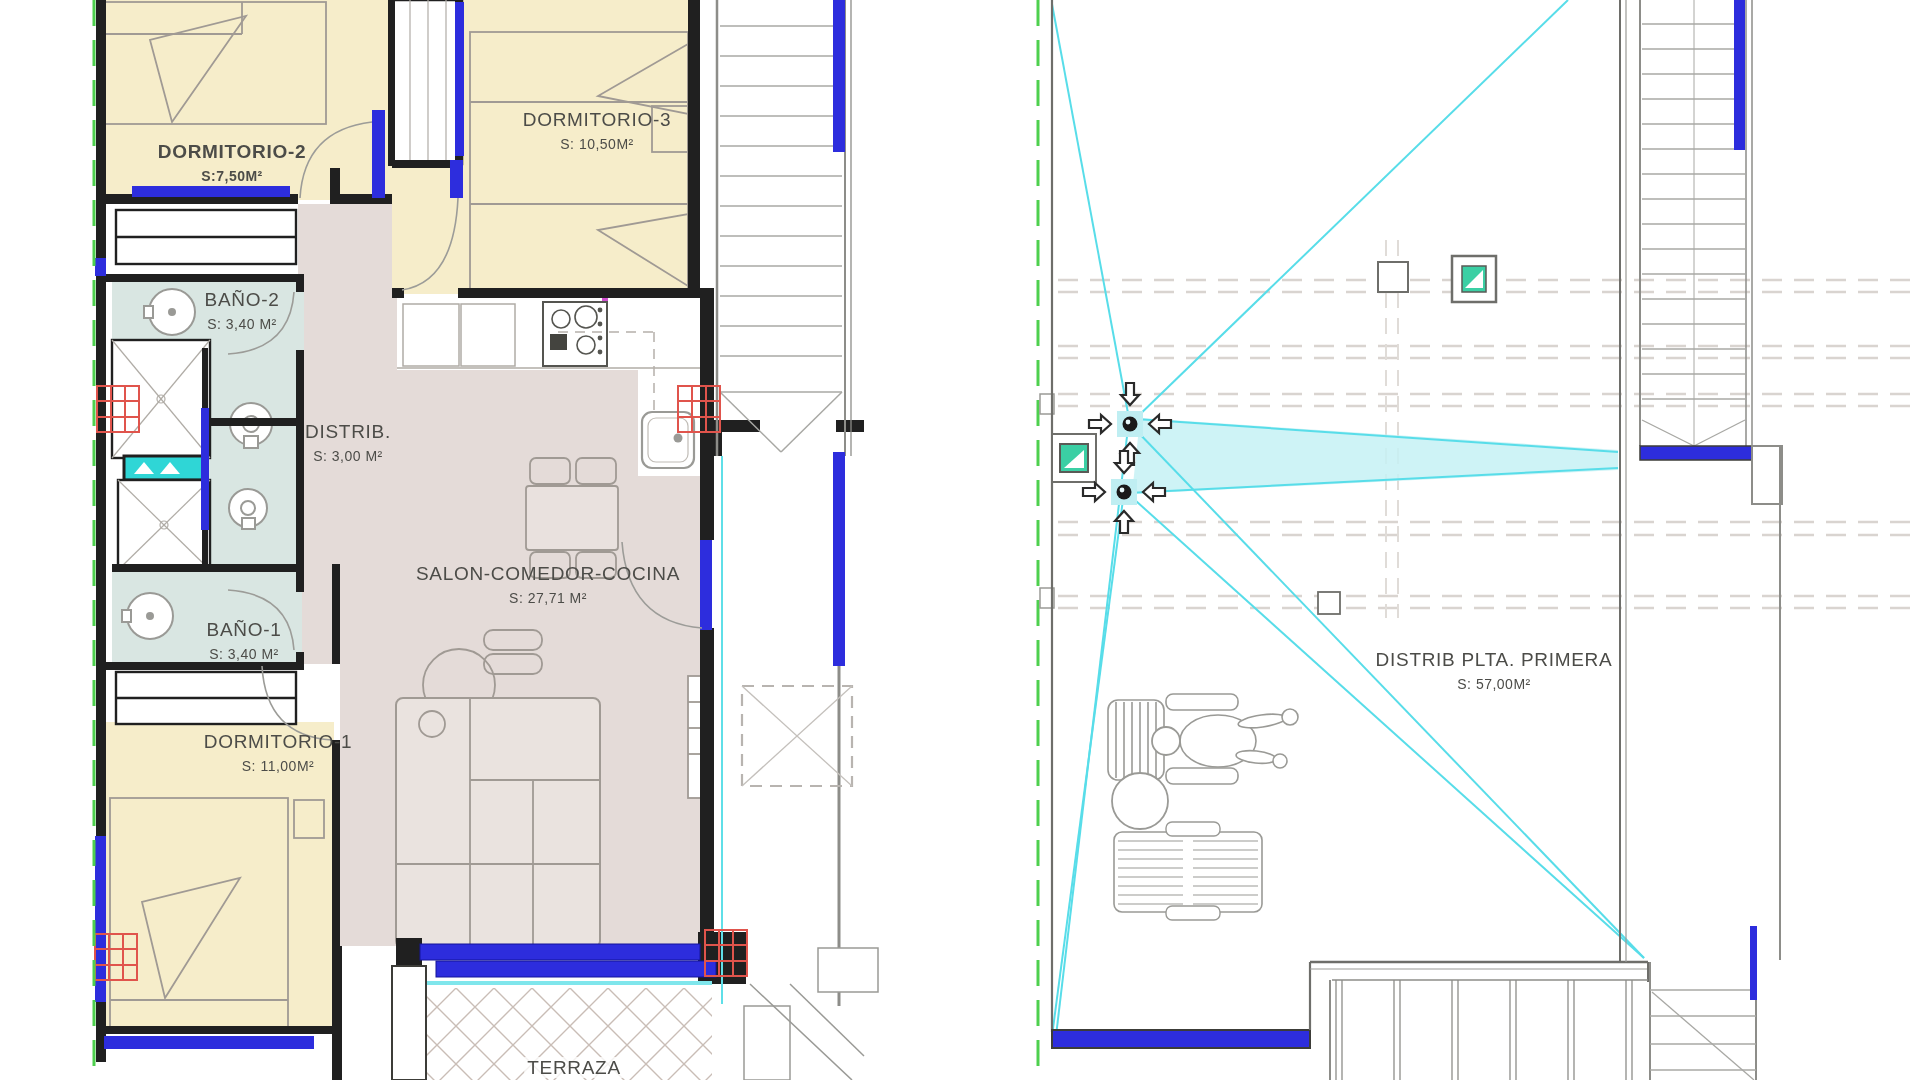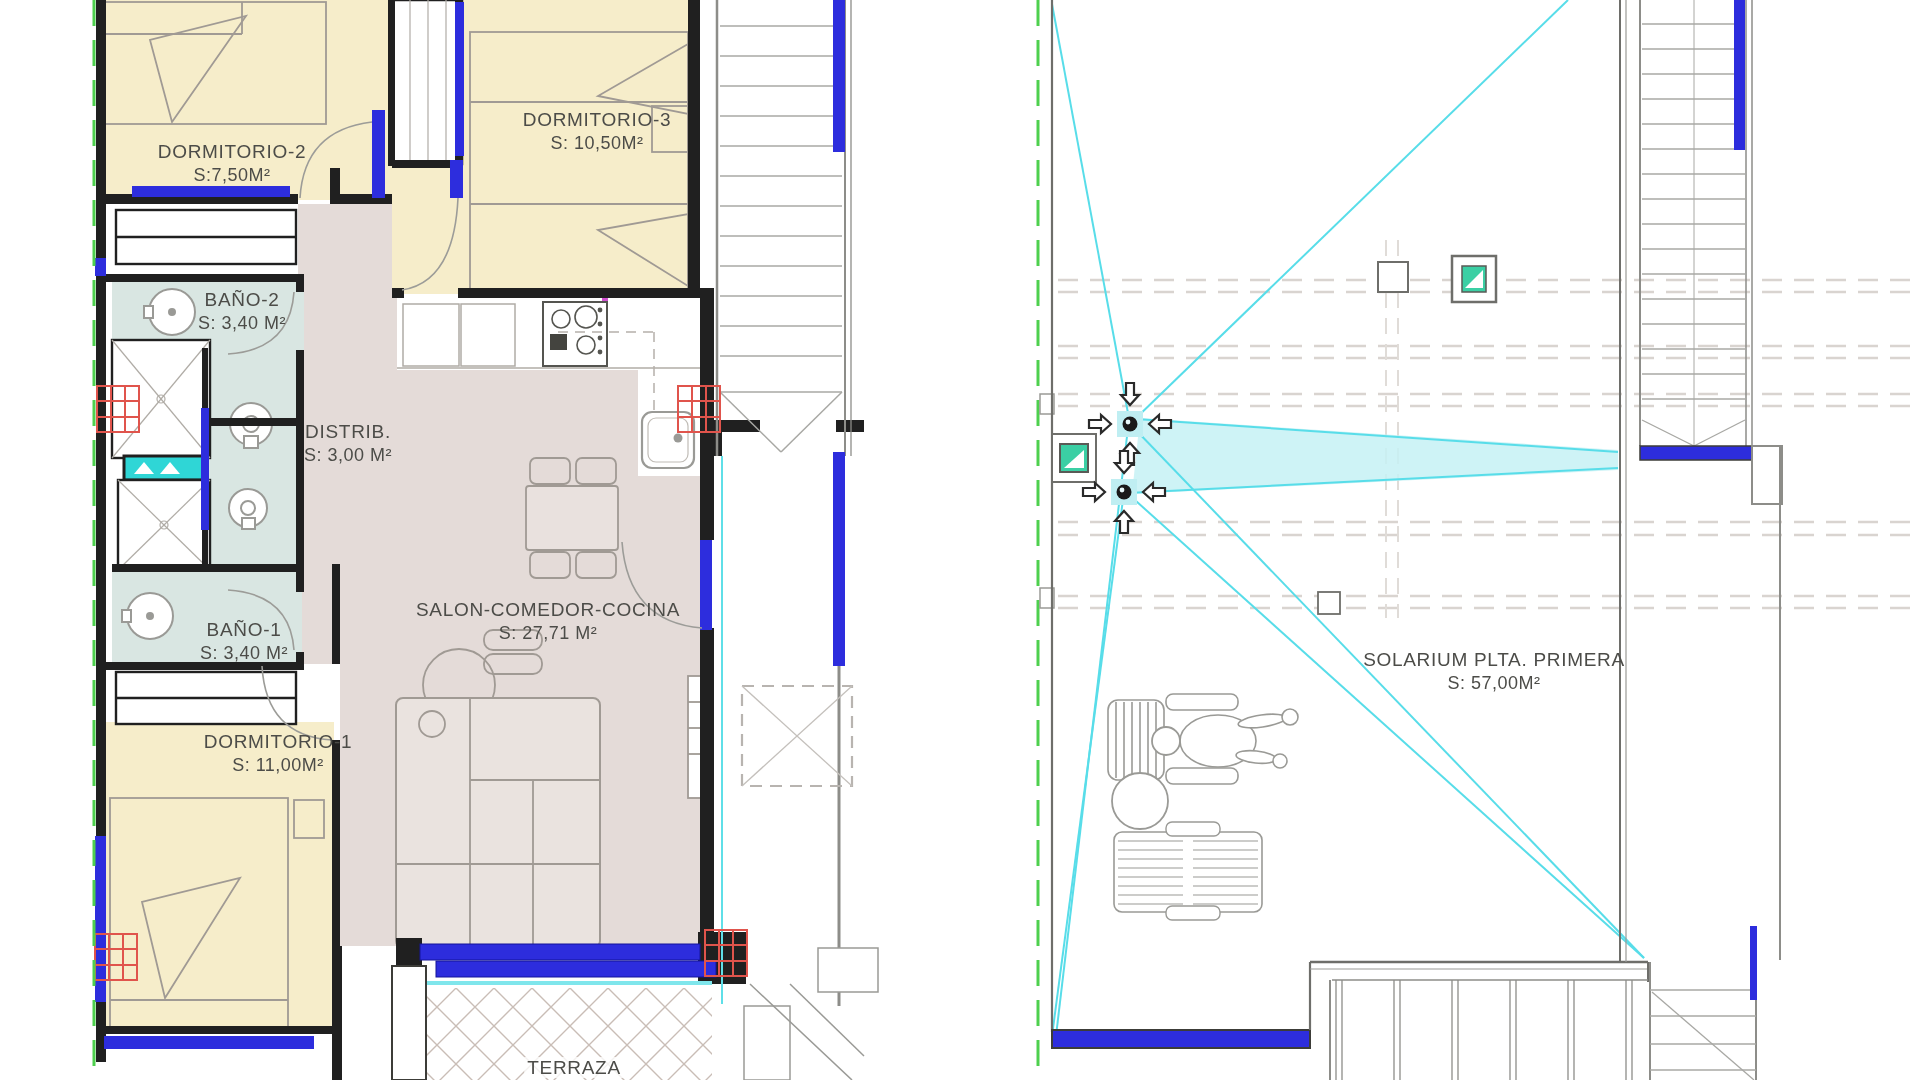--- a/index.html
+++ b/index.html
@@ -6,21 +6,21 @@
   .canvas{
     position:relative;width:1920px;height:1080px;background:#ffffff;
     overflow:hidden;font-family:"Liberation Sans",sans-serif;
   }
   .plan-svg{position:absolute;left:0;top:0;}
   .room-label{
     position:absolute;transform:translateX(-50%);text-align:center;
     color:#4c4c48;font-size:19px;letter-spacing:.7px;line-height:23px;
     white-space:nowrap;
   }
-  .room-label .area{font-size:18px;letter-spacing:.5px;}
+  .room-label .area{font-size:14px;letter-spacing:.5px;}
   .room-label.on-hatch span{background:rgba(255,255,255,.78);padding:0 3px;}
 </style>
 </head>
 <body>
 
 <div class="canvas">
 
 <svg class="plan-svg" width="1920" height="1080" viewBox="0 0 1920 1080">
   <defs>
     <pattern id="hatch" width="38" height="38" patternUnits="userSpaceOnUse">
@@ -443,48 +443,48 @@
             <line x1="1650" y1="1016" x2="1756" y2="1016"></line>
         <line x1="1650" y1="1044" x2="1756" y2="1044"></line>
             <line x1="1650" y1="1070" x2="1756" y2="1070"></line>
         <line x1="1652" y1="992" x2="1754" y2="1080"></line>
       </g>
       <rect x="1750" y="926" width="7" height="74" fill="#2d2ddd"></rect>
     </g>
   </g>
 </svg>
 
-<div class="room-label" style="left:232px;top:140px;">
+<div class="room-label" style="left:232px;top:140px;font-weight:bold;">
   <span class="name">DORMITORIO-2</span><br>
   <span class="area">S:7,50M²</span>
 </div>
 <div class="room-label" style="left:568px;top:108px;margin-left:29px;">
   <span class="name">DORMITORIO-3</span><br>
   <span class="area">S: 10,50M²</span>
 </div>
 <div class="room-label" style="left:242px;top:288px;text-align:center;">
   <span class="name">BAÑO-2</span><br>
   <span class="area">S: 3,40 M²</span>
 </div>
 <div class="room-label" style="left:348px;top:420px;">
   <span class="name">DISTRIB.</span><br>
   <span class="area">S: 3,00 M²</span>
 </div>
 <div class="room-label" style="left:244px;top:618px;">
   <span class="name">BAÑO-1</span><br>
   <span class="area">S: 3,40 M²</span>
 </div>
-<div class="room-label" style="left:548px;top:598px;">
+<div class="room-label" style="left:548px;top:562px;">
   <span class="name">SALON-COMEDOR-COCINA</span><br>
   <span class="area">S: 27,71 M²</span>
 </div>
 <div class="room-label" style="left:278px;top:730px;">
   <span class="name">DORMITORIO-1</span><br>
   <span class="area">S: 11,00M²</span>
 </div>
 <div class="room-label on-hatch" style="left:574px;top:1056px;text-align:center;">
   <span class="name">TERRAZA</span>
 </div>
 <div class="room-label" style="left:1494px;top:648px;">
-  <span class="name">SOLARIUM PLTA. PRIMERA</span><br>
+  <span class="name">DISTRIB PLTA. PRIMERA</span><br>
   <span class="area">S: 57,00M²</span>
 </div>
 
 </div>
 </body></html>

